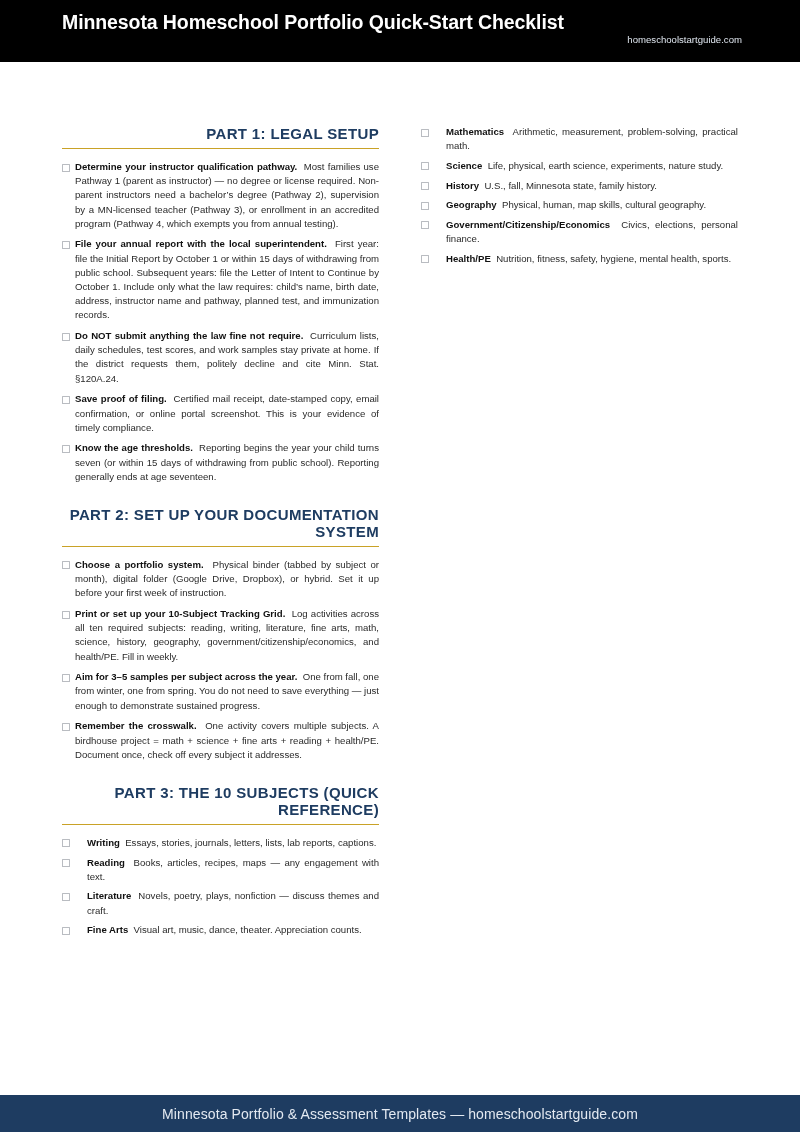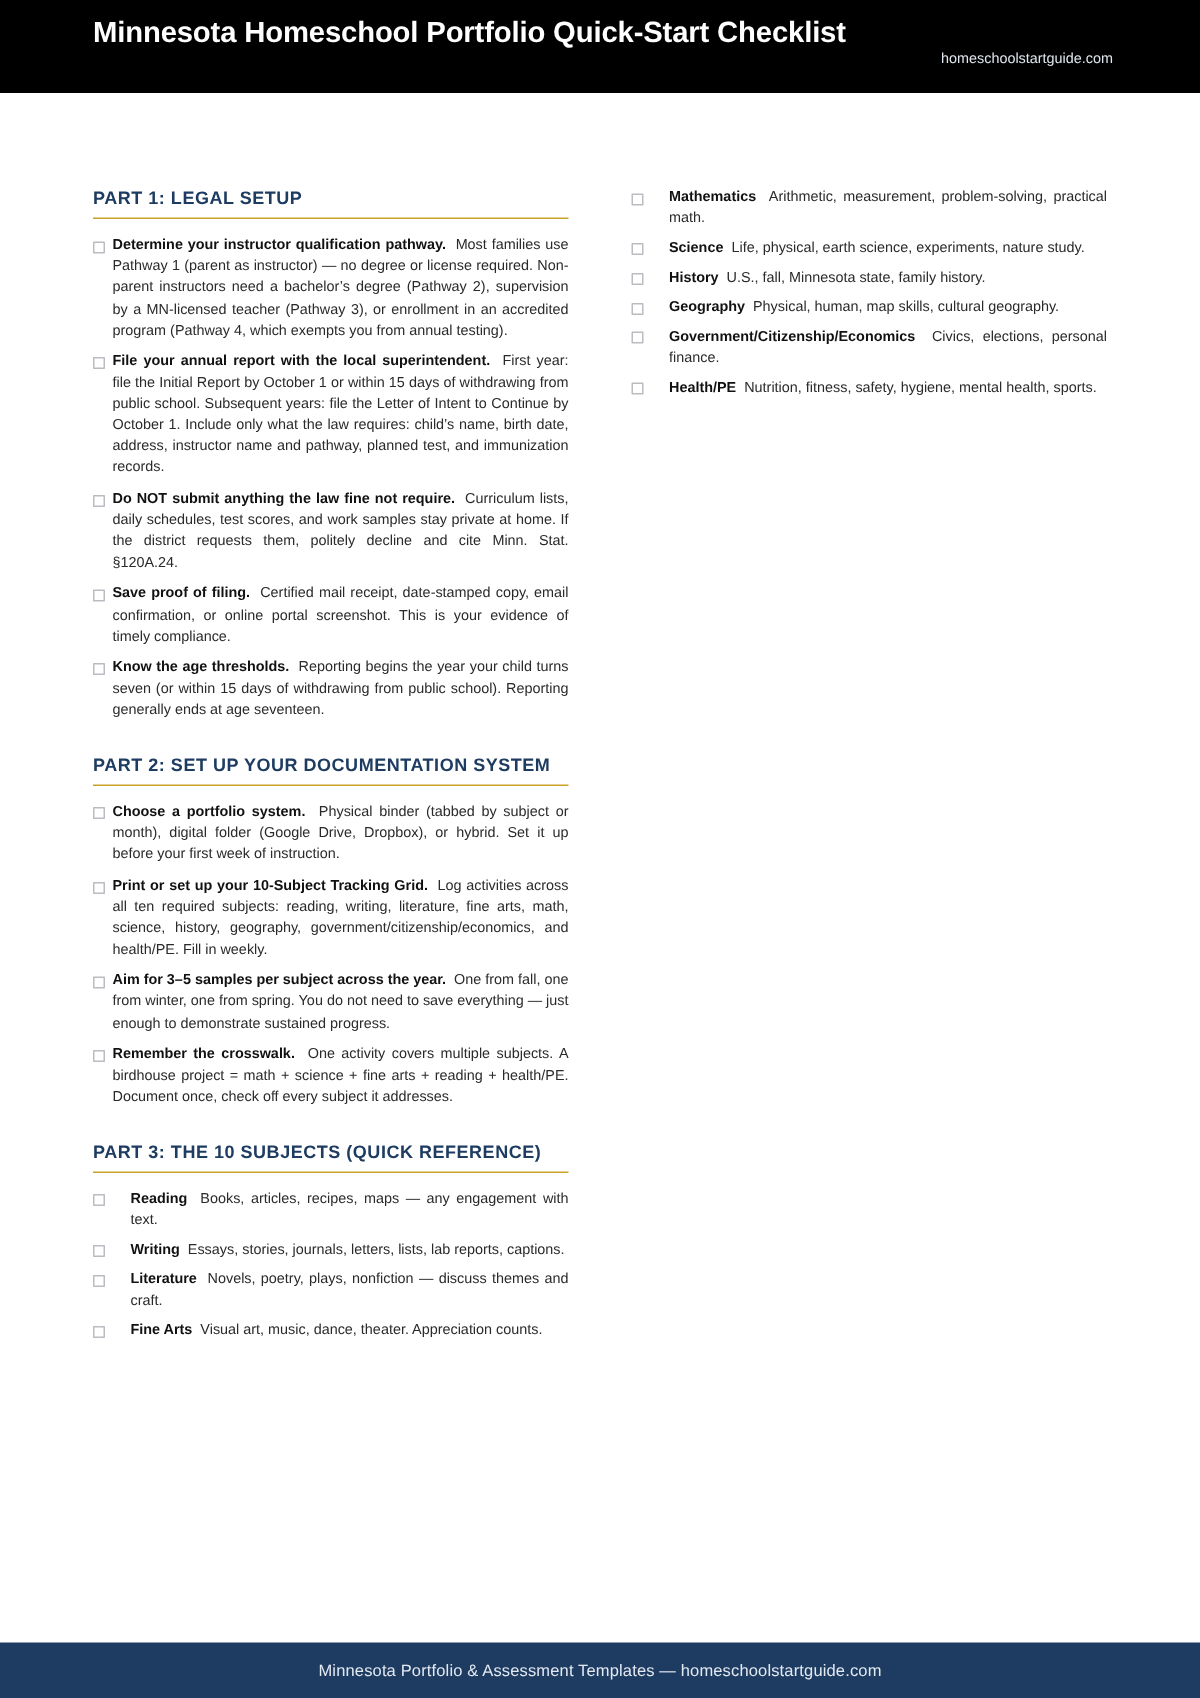--- a/index.html
+++ b/index.html
@@ -66,28 +66,29 @@
     gap: 42px;
     align-items: flex-start;
   }
   .col {
     width: 317px;
     flex: 0 0 317px;
   }
 
   
   .sec-head {
-    font-size: 12px;
+    font-size: 15px;
     font-weight: bold;
     color: #1e3c61;
     letter-spacing: 0.35px;
     text-transform: uppercase;
     padding-bottom: 6px;
     border-bottom: 1.4px solid #c9a227;
     margin-bottom: 11px;
+    text-align: right;
   }
   .sec-head.spaced { margin-top: 22px; }
 
   
   .item {
     display: flex;
     align-items: flex-start;
     margin-bottom: 6.5px;
   }
   .checkbox {
@@ -119,21 +120,21 @@
 
   
   .footer {
     position: absolute;
     left: 0;
     right: 0;
     bottom: 0;
     height: 37px;
     background: #1e3c61;
     color: #e3e9f1;
-    font-size: 11px;
+    font-size: 14px;
     display: flex;
     align-items: center;
     justify-content: center;
     letter-spacing: 0.1px;
   }
 </style>
 </head>
 <body>
 
 <div class="header">
@@ -178,25 +179,25 @@
           <span class="checkbox"></span>
           <div class="item-text"><span class="lead">Aim for 3–5 samples per subject across the year.</span>&nbsp;&nbsp;<span class="body">One from fall, one from winter, one from spring.  You do not need to save everything — just enough to demonstrate sustained progress.</span></div>
         </div>
         <div class="item">
           <span class="checkbox"></span>
           <div class="item-text"><span class="lead">Remember the crosswalk.</span>&nbsp;&nbsp;<span class="body">One activity covers multiple subjects.  A birdhouse project = math + science + fine arts + reading + health/PE. Document once, check off every subject it addresses.</span></div>
         </div>
         <div class="sec-head spaced">PART 3: THE 10 SUBJECTS (QUICK REFERENCE)</div>
         <div class="item subject">
           <span class="checkbox"></span>
+          <div class="item-text"><span class="lead">Writing</span>&nbsp;&nbsp;<span class="body">Essays, stories, journals, letters, lists, lab reports, captions.</span></div>
+        </div>
+        <div class="item subject">
+          <span class="checkbox"></span>
           <div class="item-text"><span class="lead">Reading</span>&nbsp;&nbsp;<span class="body">Books, articles, recipes, maps — any engagement with text.</span></div>
-        </div>
-        <div class="item subject">
-          <span class="checkbox"></span>
-          <div class="item-text"><span class="lead">Writing</span>&nbsp;&nbsp;<span class="body">Essays, stories, journals, letters, lists, lab reports, captions.</span></div>
         </div>
         <div class="item subject">
           <span class="checkbox"></span>
           <div class="item-text"><span class="lead">Literature</span>&nbsp;&nbsp;<span class="body">Novels, poetry, plays, nonfiction — discuss themes and craft.</span></div>
         </div>
         <div class="item subject">
           <span class="checkbox"></span>
           <div class="item-text"><span class="lead">Fine Arts</span>&nbsp;&nbsp;<span class="body">Visual art, music, dance, theater.  Appreciation counts.</span></div>
         </div>
       </div>

